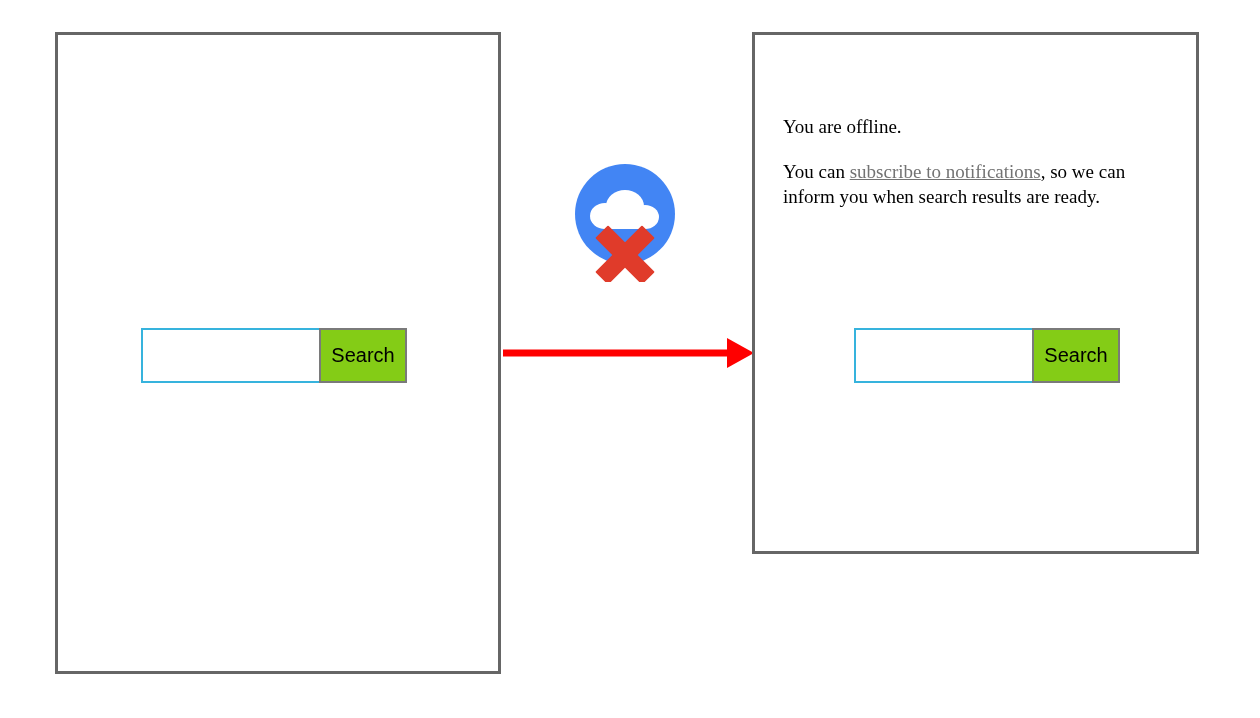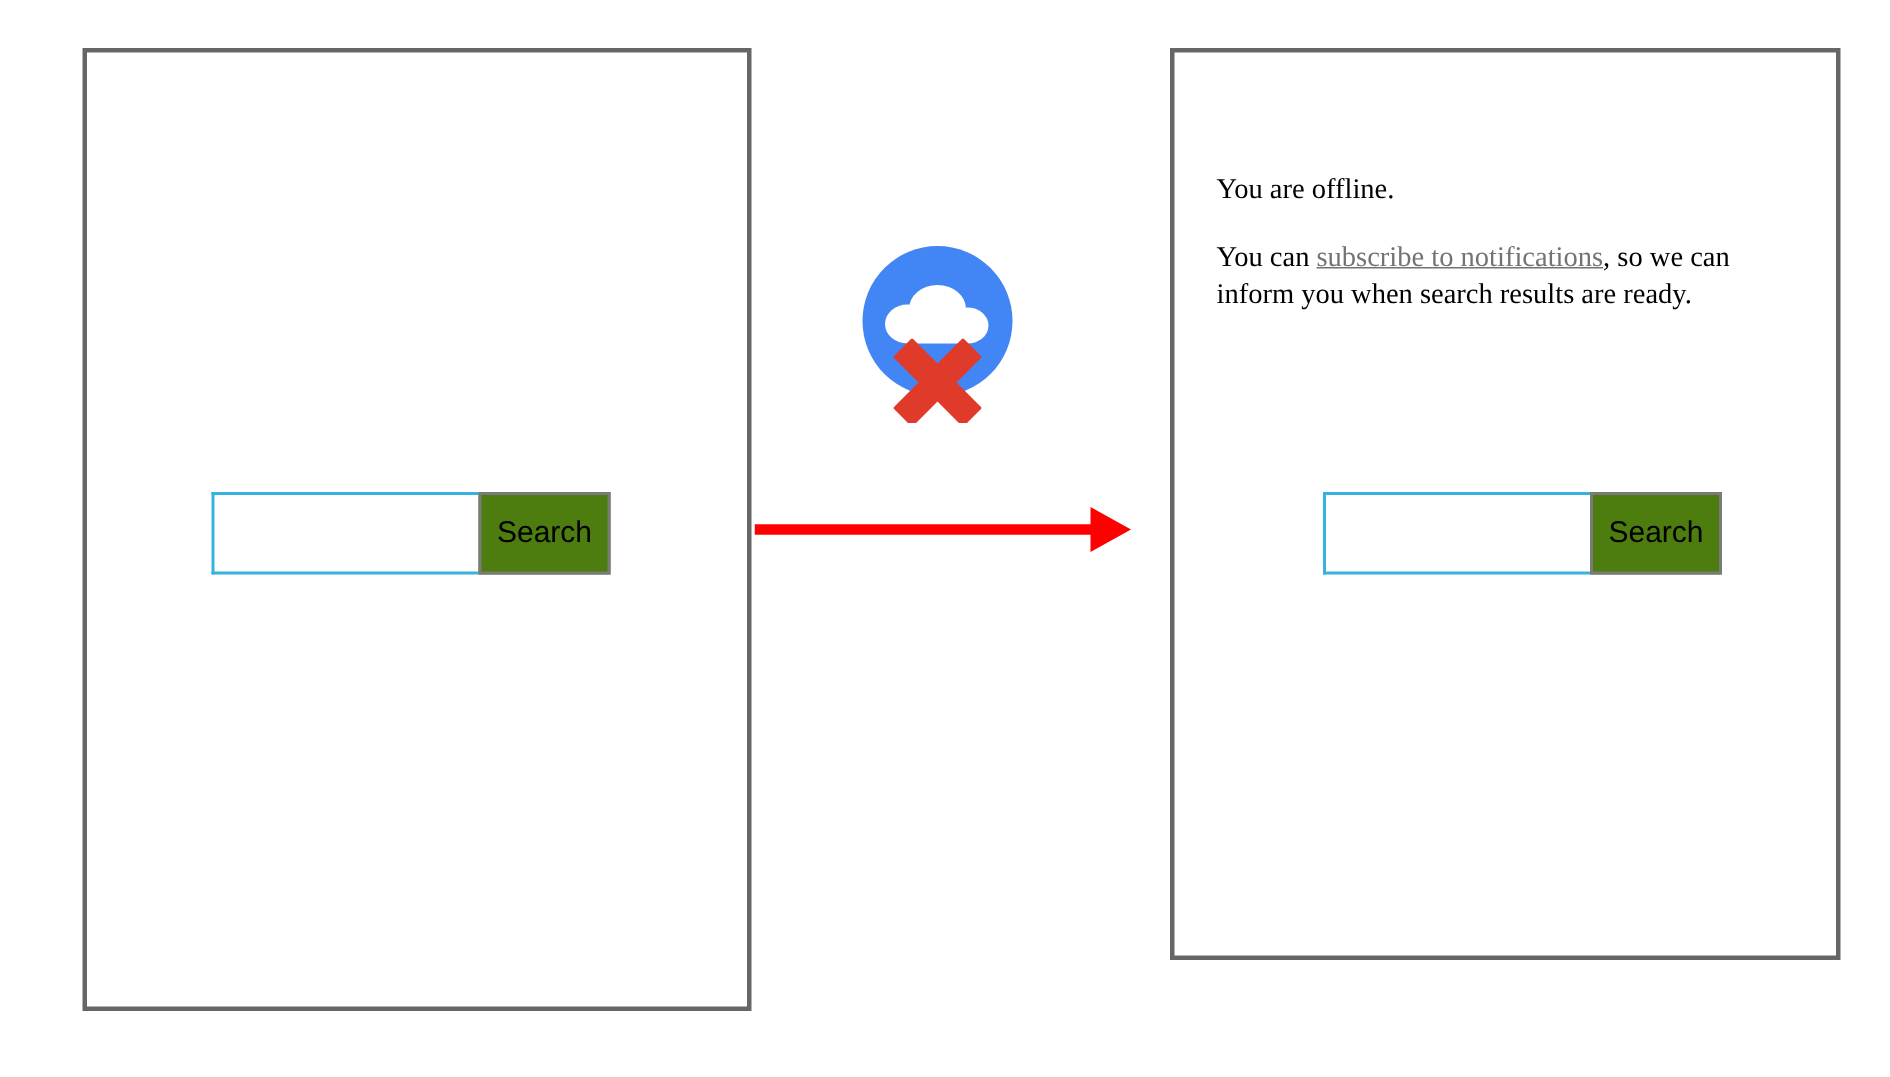--- a/index.html
+++ b/index.html
@@ -22,24 +22,24 @@
     border: 3px solid #666666;
     box-sizing: border-box;
   }
   #panel-before {
     left: 55px;
     top: 32px;
     width: 446px;
     height: 642px;
   }
   #panel-after {
-    left: 780px;
+    left: 752px;
     top: 32px;
     width: 447px;
-    height: 608px;
+    height: 522px;
   }
 
   
   .message-block {
     position: absolute;
     left: 28px;
     top: 79px;
     width: 392px;
   }
   .message-line {
@@ -86,21 +86,21 @@
     color: #000000;
     padding: 0 8px;
     outline: none;
     min-width: 0;
   }
   .search-button {
     flex: 0 0 auto;
     width: 88px;
     box-sizing: border-box;
     border: 2px solid #7a7a7a;
-    background: #4d7c0f;
+    background: #84cc16;
     font-family: "Liberation Sans", sans-serif;
     font-size: 20px;
     color: #000000;
     display: flex;
     align-items: center;
     justify-content: center;
     cursor: pointer;
     padding: 16px;
   }
 

